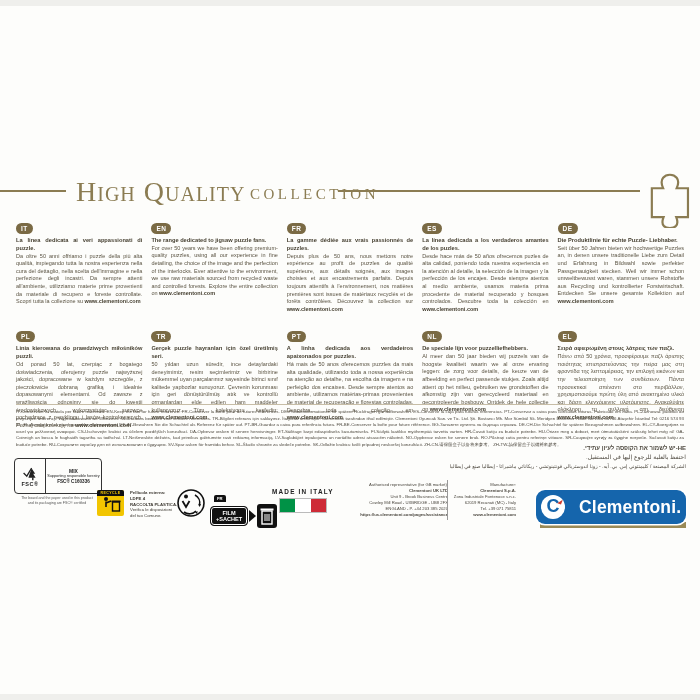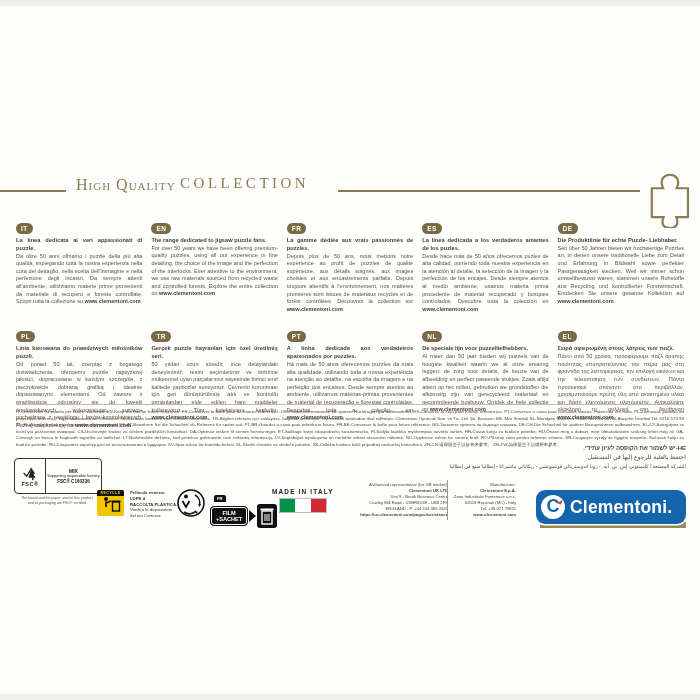--- a/index.html
+++ b/index.html
@@ -8,21 +8,21 @@
     background:#fdfdfb;overflow:hidden;
     font-family:"Liberation Sans","DejaVu Sans",sans-serif;
     color:#57503f;
   }
   
   .header{position:absolute;top:172px;left:0;width:700px;height:56px;}
   .rule{position:absolute;background:#8b7c52;height:2px;}
   .rule-left{left:0;top:18px;width:66px;}
   .rule-right{left:338px;top:18px;width:302px;}
   .title{position:absolute;left:76px;top:4px;white-space:nowrap;color:#8b7c52;}
-  .t-main{font-family:"Liberation Serif","DejaVu Serif",serif;font-variant:small-caps;font-size:16px;letter-spacing:1px;}
+  .t-main{font-family:"Liberation Serif","DejaVu Serif",serif;font-variant:small-caps;font-size:28px;letter-spacing:1px;}
   .t-sub{font-family:"Liberation Serif","DejaVu Serif",serif;text-transform:uppercase;font-size:15px;letter-spacing:3.5px;position:relative;top:-2px;}
   .puzzle-icon{position:absolute;right:8px;top:0px;}
   
   .grid{
     position:absolute;top:217px;left:16px;width:668px;
     display:grid;grid-template-columns:repeat(5,1fr);column-gap:9px;row-gap:12px;
   }
   .cell{min-height:86px;}
   .badge{
     display:inline-block;background:#7a6a44;color:#fff;
@@ -86,21 +86,21 @@
     position:absolute;left:536px;top:38px;width:150px;height:34px;
     background:#1565ac;border-radius:9px;display:flex;align-items:center;
     box-shadow:0 0 0 1.5px #fff;z-index:2;
   }
   .clem-mark{
     width:24px;height:24px;background:#fff;border-radius:50%;margin-left:5px;
     display:flex;align-items:center;justify-content:center;position:relative;
   }
   .clem-mark span{color:#1565ac;font-weight:bold;font-size:18px;line-height:1;position:relative;top:-1px;}
   .clem-mark i{position:absolute;right:3px;top:4px;width:0;height:0;border-left:4px solid transparent;border-bottom:5px solid #d03a2c;transform:rotate(20deg);}
-  .clem-text{color:#fff;font-weight:bold;font-size:17.5px;letter-spacing:.2px;margin-left:5px;}
+  .clem-text{color:#fff;font-weight:bold;font-size:17.5px;letter-spacing:.2px;margin-left:14px;}
   .gold-bar{position:absolute;left:540px;top:70px;width:146px;height:6px;background:#9a8a57;z-index:1;}
   .edge-top,.edge-bottom{position:absolute;left:0;width:700px;height:6px;background:#efefec;}
   .edge-top{top:0;} .edge-bottom{bottom:0;}
 </style>
 </head>
 <body>
 
 <div class="page">
   <div class="edge-top"></div>
 

